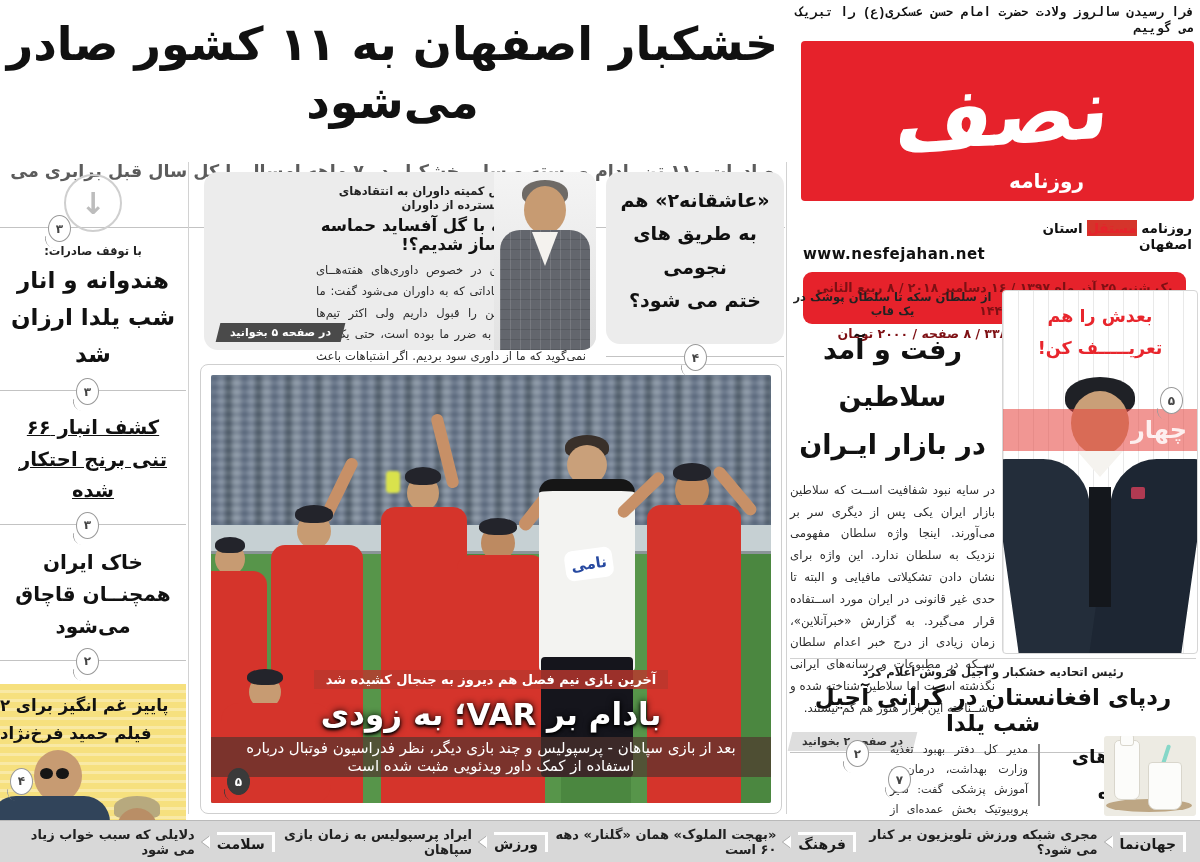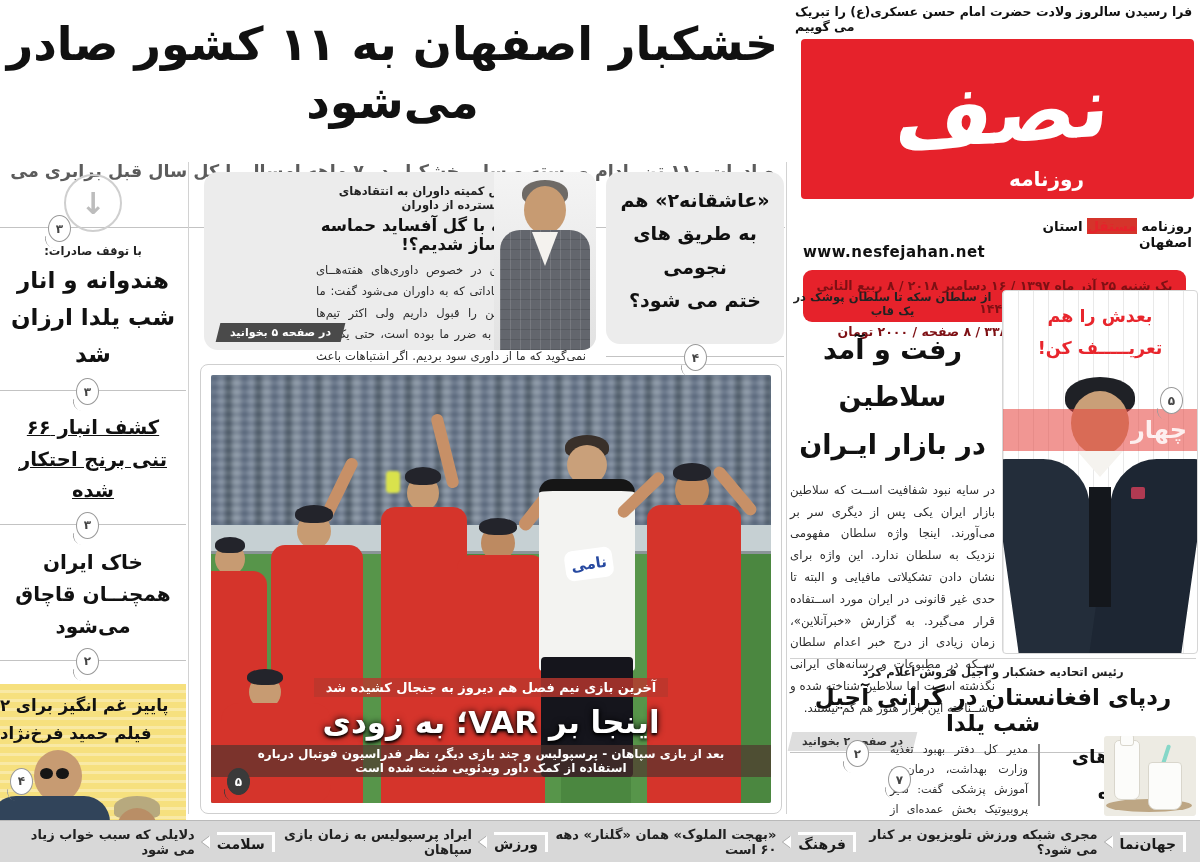--- a/index.html
+++ b/index.html
@@ -19,21 +19,21 @@
   .badge.dark::after{border-color:#3a3a3a;}
   .rule-badge{position:relative;height:26px;}
   .rule-badge .line{position:absolute;left:0;right:0;top:12px;border-top:1px solid #c3c3c3;}
   .vdiv{border-left:1px solid #d2d2d2;width:0;}
 
   
   .lead-h1{font-size:46px;font-weight:900;text-align:center;line-height:1.25;letter-spacing:-1px;}
   .lead-deck{font-size:17.5px;font-weight:bold;color:#5c5c5c;text-align:center;}
 
   
-  .greeting{font-size:12.5px;font-weight:bold;text-align:left;}
+  .greeting{font-size:12.5px;font-weight:bold;text-align:right;font-family:Liberation Mono, monospace;}
   .logobox{background:#e6222b;border-radius:4px;color:#fff;position:relative;overflow:hidden;}
   .logotxt{font-size:84px;font-weight:bold;text-align:center;line-height:150px;
            transform:rotate(-4deg) skewX(-8deg);letter-spacing:-5px;}
   .logosub{position:absolute;bottom:8px;right:110px;font-size:20px;font-weight:bold;}
   .website{font-size:15px;font-weight:bold;letter-spacing:.5px;margin-top:36px;}
   .tagline{font-size:13.5px;font-weight:bold;}
   .tagline .red{color:#e6222b;}
   .datebar{background:#e6222b;border-radius:9px;color:#7e1014;text-align:center;
            font-size:12.5px;font-weight:bold;line-height:1.85;padding-top:4px;}
 
@@ -77,21 +77,21 @@
      border-bottom:3px solid #8b9598;}
   .pitch{position:absolute;top:179px;left:0;right:0;bottom:0;
      background:repeating-linear-gradient(90deg,#57954a 0 70px,#4b8740 70px 140px);}
   .fig{position:absolute;}
   .torso{position:absolute;border-radius:14px 14px 4px 4px;}
   .arm{position:absolute;background:#c79067;border-radius:6px;}
   .red{background:#d5342b;}
   .cap-wrap{position:absolute;left:0;right:0;bottom:26px;text-align:center;color:#fff;z-index:5;}
   .cap-kicker{display:inline-block;background:rgba(186,55,45,.82);font-size:13px;font-weight:bold;padding:2px 12px;}
   .cap-title{font-size:31px;font-weight:900;margin:7px 0 5px;text-shadow:0 0 7px #000,0 2px 3px #000;}
-  .cap-sub{display:inline-block;background:rgba(80,52,46,.68);font-size:12px;font-weight:bold;padding:2px 26px;}
+  .cap-sub{display:inline-block;background:rgba(80,52,46,.68);font-size:15px;font-weight:normal;padding:2px 26px;}
   .ref-logo{position:absolute;background:#fff;border-radius:8px;color:#2749a0;font-weight:900;
             font-size:15px;display:flex;align-items:center;justify-content:center;transform:rotate(-8deg);}
 
   
   .sul-title{font-size:27px;font-weight:900;text-align:center;line-height:1.75;}
   .cartoon{border:1px solid #d6d6d6;border-radius:4px;overflow:hidden;position:relative;
       background:repeating-linear-gradient(90deg,#e9e9e9 0 1px,transparent 1px 15px) #fff;}
   .cartoon-title{position:relative;color:#e8262d;font-size:17.5px;font-weight:900;text-align:center;
       line-height:1.8;padding-top:10px;z-index:3;}
   .wm-band{position:absolute;left:-4px;right:-4px;top:118px;height:42px;background:rgba(230,64,58,.55);
@@ -262,21 +262,21 @@
         <div class="torso red" style="left:6px;top:34px;width:94px;height:300px;"></div>
       </div>
       <div class="fig" style="left:14px;top:300px;">
         <div class="head" style="left:24px;top:0;width:32px;height:34px;"></div>
           <div class="hair" style="left:22px;top:-6px;width:36px;height:16px;"></div>
         <div class="torso red" style="left:-4px;top:28px;width:110px;height:100px;border-radius:18px;"></div>
       </div>
 
       <div class="cap-wrap rtl">
         <div><span class="cap-kicker">آخرین بازی نیم فصل هم دیروز به جنجال کشیده شد</span></div>
-        <div class="cap-title">اینجا بر VAR؛ به زودی</div>
+        <div class="cap-title">بادام بر VAR؛ به زودی</div>
         <div><span class="cap-sub">بعد از بازی سپاهان - پرسپولیس و چند بازی دیگر، نظر فدراسیون فوتبال درباره استفاده از کمک داور ویدئویی مثبت شده است</span></div>
       </div>
       <span class="badge dark" style="position:absolute;left:16px;bottom:8px;z-index:6;">۵</span>
     </div>
   </div>
 
   <div class="abs rtl" style="left:790px;top:290px;width:205px;">
     <div class="kicker">از سلطان سکه تا سلطان پوشک در یک قاب</div>
     <div class="sul-title" style="margin-top:8px;">
       <div>رفت و آمد</div>

